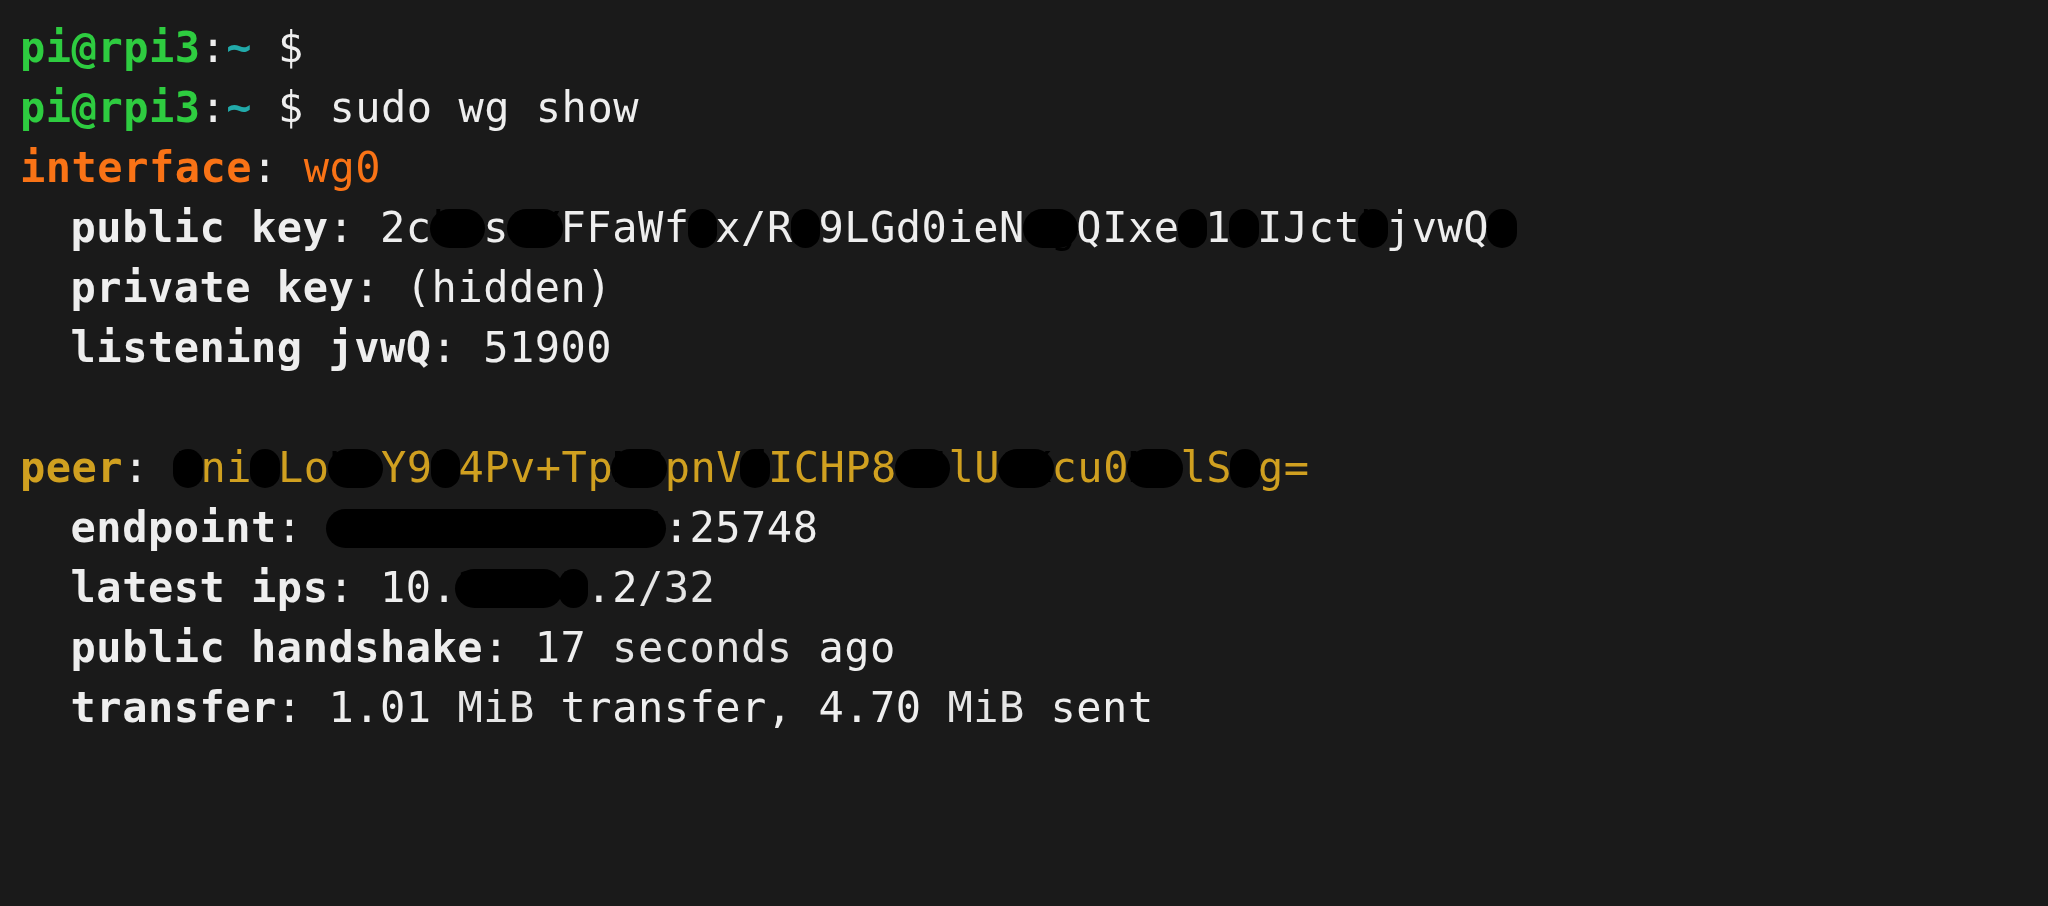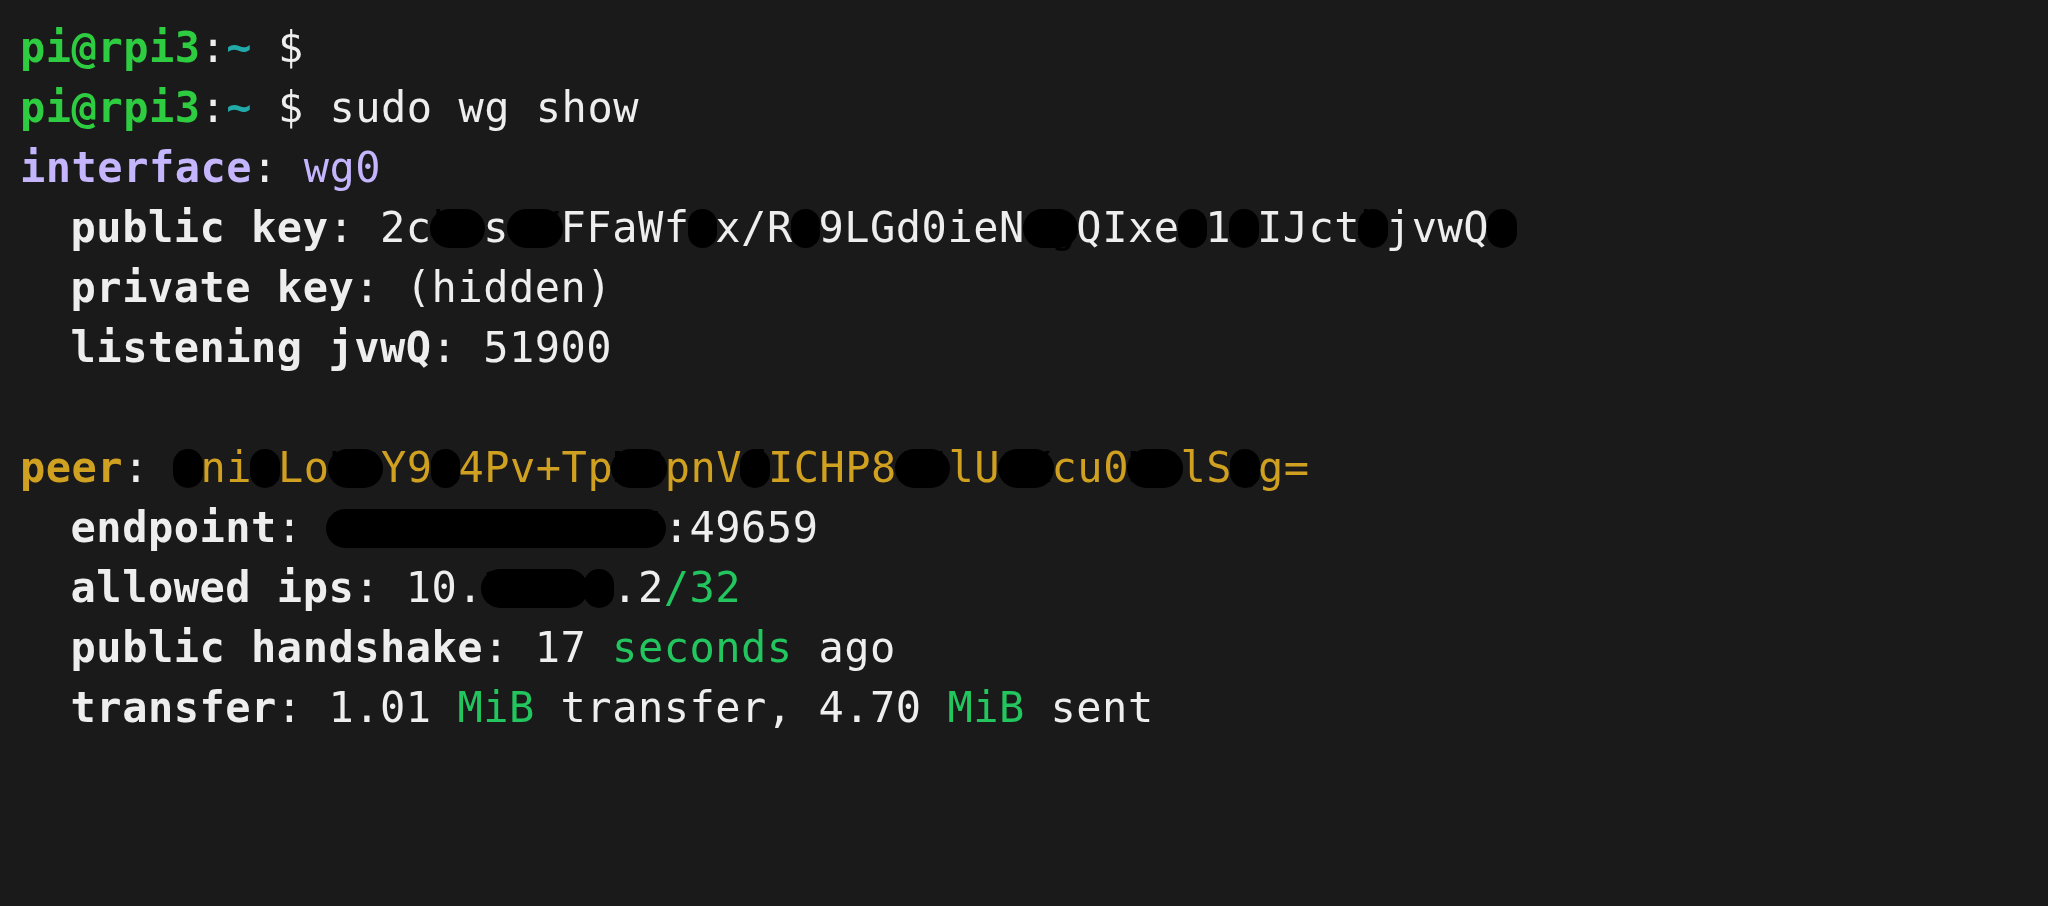--- a/index.html
+++ b/index.html
@@ -15,23 +15,23 @@
     padding: 18px 20px 0 20px;
     font-family: "Menlo", "Consolas", "DejaVu Sans Mono", "Liberation Mono", monospace;
     font-size: 42px;
     line-height: 60px;
     letter-spacing: 0.5px;
     color: #eeeeee;
     white-space: pre;
   }
   .bold   { font-weight: 700; }
   .green  { color: #2ecc40; }
-  .dgreen { color: #c4b5fd; }
+  .dgreen { color: #f97316; }
   .cyan   { color: #22aaaa; }
-  .teal   { color: #22c55e; }
+  .teal   { color: #e5e5e5; }
   .yellow { color: #d0a020; }
   .white  { color: #eeeeee; }
 
   
   .redact {
     position: relative;
     color: #000000; 
   }
   .redact::after {
     content: "";
@@ -49,17 +49,17 @@
 <body>
 
 <pre class="term"><span><span class="bold green">pi</span><span class="bold green">@</span><span class="bold green">rpi3</span><span class="white">:</span><span class="bold cyan">~</span> <span class="white">$</span></span>
 <span><span class="bold green">pi</span><span class="bold green">@</span><span class="bold green">rpi3</span><span class="white">:</span><span class="bold cyan">~</span> <span class="white">$</span> <span class="white">sudo wg show</span></span>
 <span><span class="bold dgreen">interface</span><span class="white">:</span> <span class="dgreen">wg0</span></span>
 <span><span class="indent"></span><span class="bold white">public key</span><span class="white">:</span> <span class="white"><span>2c</span><span class="redact">ka</span><span>s</span><span class="redact">OY</span><span>F</span><span>FaWf</span><span class="redact">n</span><span>x/R</span><span class="redact">A</span><span>9LGd0ieN</span><span class="redact">cg</span><span>QIxe</span><span class="redact">i</span><span>1</span><span class="redact">C</span><span>IJct</span><span class="redact">b</span><span>jvwQ</span><span class="redact">=</span></span></span>
 <span><span class="indent"></span><span class="bold white">private key</span><span class="white">:</span> <span class="white">(hidden)</span></span>
 <span><span class="indent"></span><span class="bold white">listening jvwQ</span><span class="white">:</span> <span class="white">51900</span></span>
 <span> </span>
 <span><span class="bold yellow">peer</span><span class="white">:</span> <span class="yellow"><span class="redact">L</span><span>ni</span><span class="redact">6</span><span>Lo</span><span class="redact">UB</span><span>Y9</span><span class="redact">P</span><span>4Pv+Tp</span><span class="redact">MG</span><span>pnV</span><span class="redact">f</span><span>ICHP8</span><span class="redact">J5</span><span>lU</span><span class="redact">SK</span><span>cu0</span><span class="redact">MO</span><span>lS</span><span class="redact">Q</span><span>g=</span></span></span>
-<span><span class="indent"></span><span class="bold white">endpoint</span><span class="white">:</span> <span class="white"><span class="redact">46.223.38.135</span></span><span class="white">:</span><span class="white">49659</span></span>
-<span><span class="indent"></span><span class="bold white">allowed ips</span><span class="white">:</span> <span class="white"><span>10.</span><span class="redact">202.</span><span class="redact">3</span><span>.2</span></span><span class="teal">/32</span></span>
+<span><span class="indent"></span><span class="bold white">endpoint</span><span class="white">:</span> <span class="white"><span class="redact">46.223.38.135</span></span><span class="white">:</span><span class="white">25748</span></span>
+<span><span class="indent"></span><span class="bold white">latest ips</span><span class="white">:</span> <span class="white"><span>10.</span><span class="redact">202.</span><span class="redact">3</span><span>.2</span></span><span class="teal">/32</span></span>
 <span><span class="indent"></span><span class="bold white">public handshake</span><span class="white">:</span> <span class="white">17</span> <span class="teal">seconds</span> <span class="white">ago</span></span>
 <span><span class="indent"></span><span class="bold white">transfer</span><span class="white">:</span> <span class="white">1.01</span> <span class="teal">MiB</span> <span class="white">transfer,</span> <span class="white">4.70</span> <span class="teal">MiB</span> <span class="white">sent</span></span>
 </pre>
 
 </body></html>

